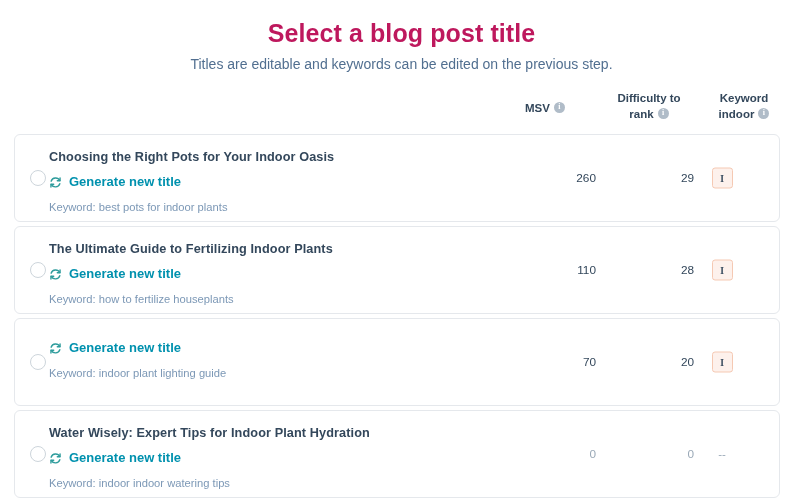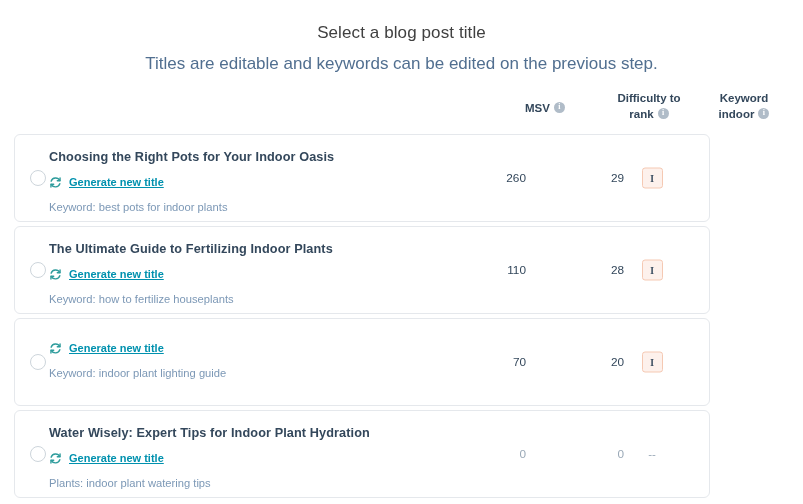--- a/index.html
+++ b/index.html
@@ -19,28 +19,28 @@
     position: relative;
     background: #ffffff;
   }
 
   
   .header {
     padding-top: 20px;
     text-align: center;
   }
   .page-title {
-    font-size: 17px;
-    font-weight: normal;
-    color: #404040;
+    font-size: 25px;
+    font-weight: bold;
+    color: #be185d;
     letter-spacing: 0.1px;
     line-height: 26px;
   }
   .page-subtitle {
-    font-size: 17px;
+    font-size: 14px;
     color: #516f90;
     margin-top: 9px;
     line-height: 18px;
   }
 
   
   .col-headers {
     position: absolute;
     top: 86px;
     left: 0;
@@ -79,21 +79,21 @@
     color: #ffffff;
     font-family: "Liberation Serif", serif;
     line-height: 12px;
   }
 
   
   .cards {
     position: absolute;
     top: 134px;
     left: 14px;
-    width: 696px;
+    width: 766px;
   }
 
   .card {
     position: relative;
     height: 88px;
     background: #ffffff;
     border: 1px solid #e5e8ec;
     border-radius: 6px;
     margin-bottom: 4px;
   }
@@ -128,25 +128,24 @@
 
   .regen {
     display: flex;
     align-items: center;
     gap: 7px;
     margin-top: 8px;
     cursor: pointer;
     width: fit-content;
   }
   .regen-label {
-    font-size: 11px;
+    font-size: 13px;
     font-weight: bold;
     color: #0091ae;
     line-height: 16px;
-    text-decoration: underline;
   }
   .refresh-icon svg { display: block; }
 
   .keyword {
     font-size: 11.2px;
     color: #7c98b6;
     margin-top: 9px;
     line-height: 16px;
   }
 
@@ -296,21 +295,21 @@
         <span class="refresh-icon">
           <svg width="13" height="13" viewBox="0 0 16 16" fill="none">
             <path d="M13.3 5.6A5.8 5.8 0 0 0 2.6 6.4" stroke="#2e9c9c" stroke-width="1.7" stroke-linecap="round"></path>
             <path d="M2.7 10.4a5.8 5.8 0 0 0 10.6-.9" stroke="#2e9c9c" stroke-width="1.7" stroke-linecap="round"></path>
             <path d="M13.6 2.3v3.5h-3.4" stroke="#2e9c9c" stroke-width="1.7" stroke-linecap="round" stroke-linejoin="round"></path>
             <path d="M2.4 13.6v-3.5h3.4" stroke="#2e9c9c" stroke-width="1.7" stroke-linecap="round" stroke-linejoin="round"></path>
           </svg>
         </span>
         <span class="regen-label">Generate new title</span>
       </div>
-      <div class="keyword">Plants: indoor plant watering tips</div>
+      <div class="keyword">Keyword: indoor indoor watering tips</div>
     </div>
     <div class="metric msv zero">0</div>
     <div class="metric diff zero">0</div>
     <div class="intent-cell">
       <span class="intent-dash">--</span>
     </div>
   </div>
     </div>
 
 </div>

